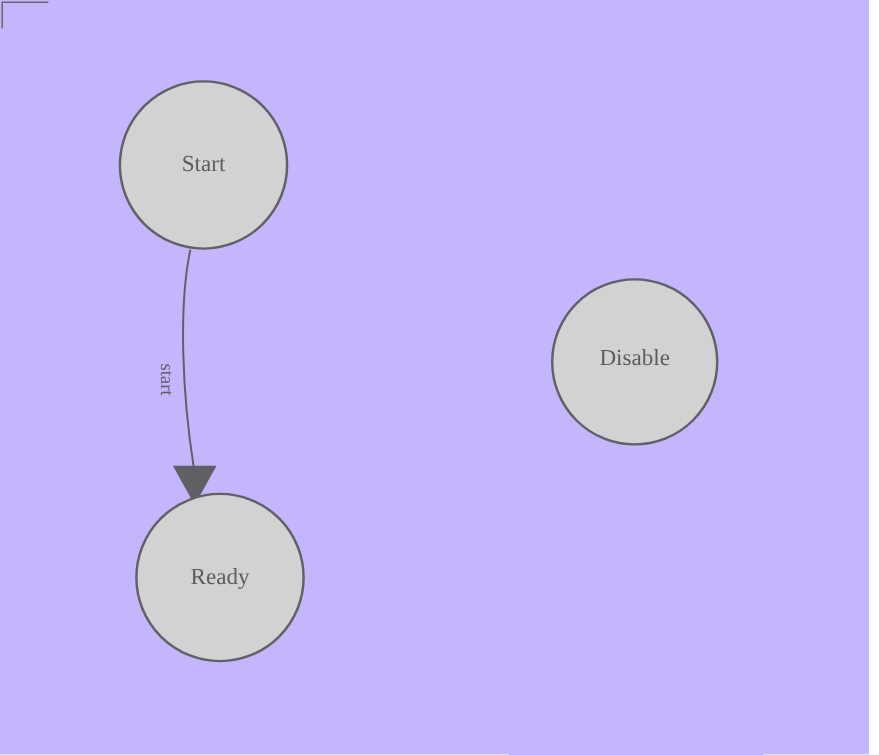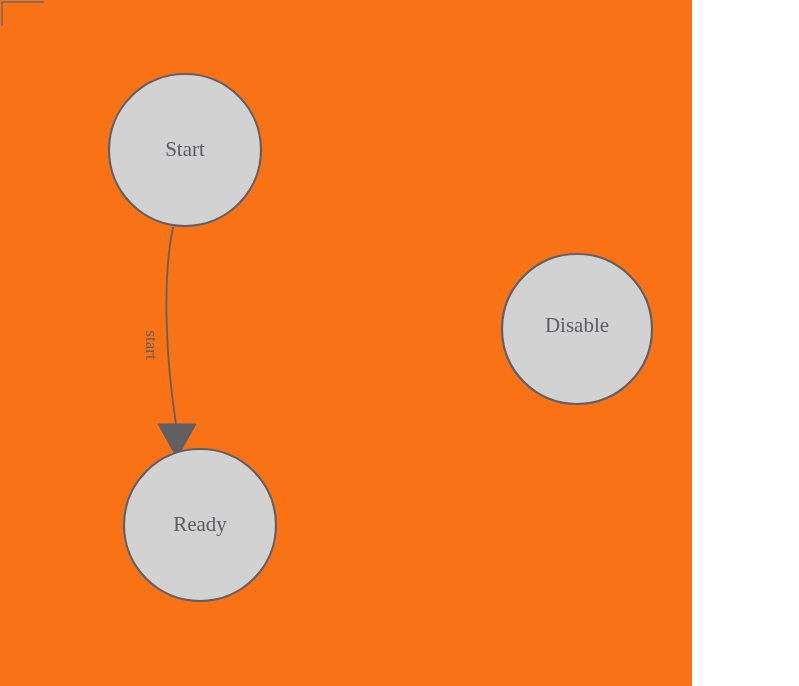--- a/index.html
+++ b/index.html
@@ -2,23 +2,23 @@
 <html><head>
 <meta charset="utf-8">
 <style>
   html, body {
     margin: 0;
     padding: 0;
     background: #ffffff;
   }
   #canvas {
     position: relative;
-    width: 692px;
+    width: 790px;
     height: 686px;
-    background: #f97316;
+    background: #c4b5fd;
     overflow: hidden;
     font-family: "Liberation Serif", "DejaVu Serif", serif;
   }
   #graph-svg {
     position: absolute;
     top: 0;
     left: 0;
     width: 799px;
     height: 686px;
     display: block;

